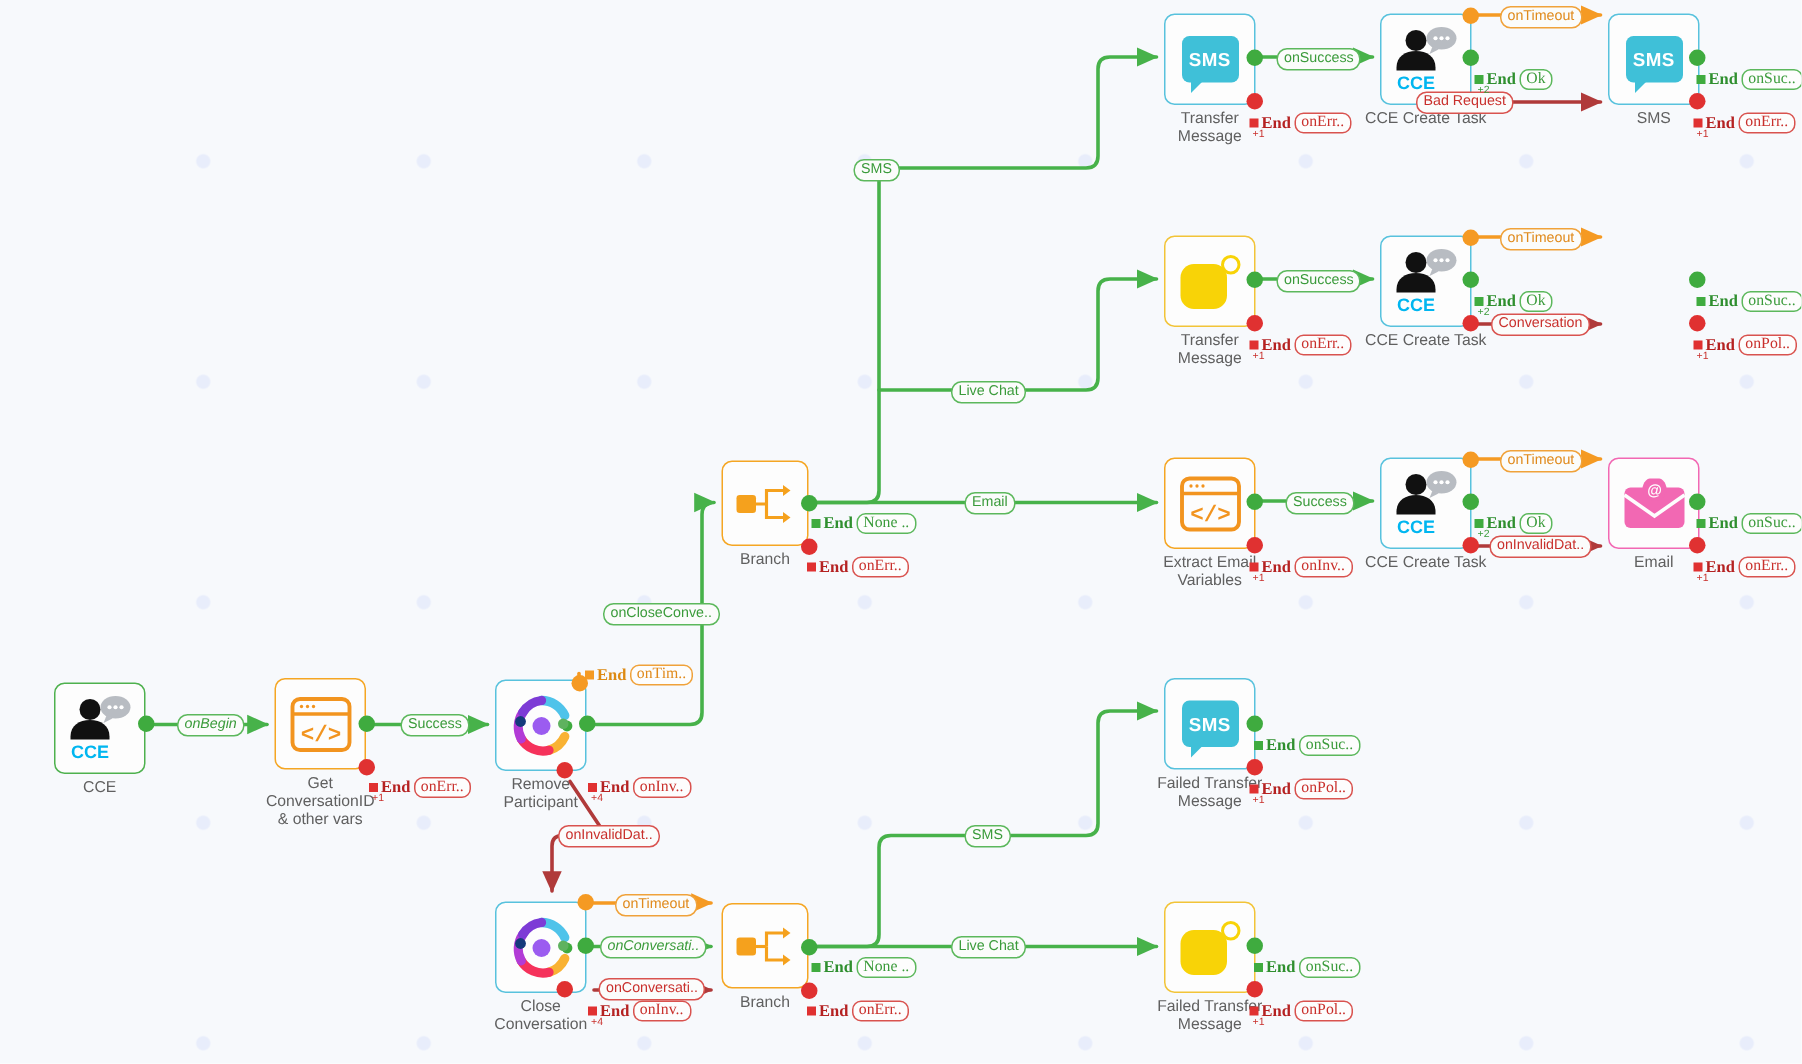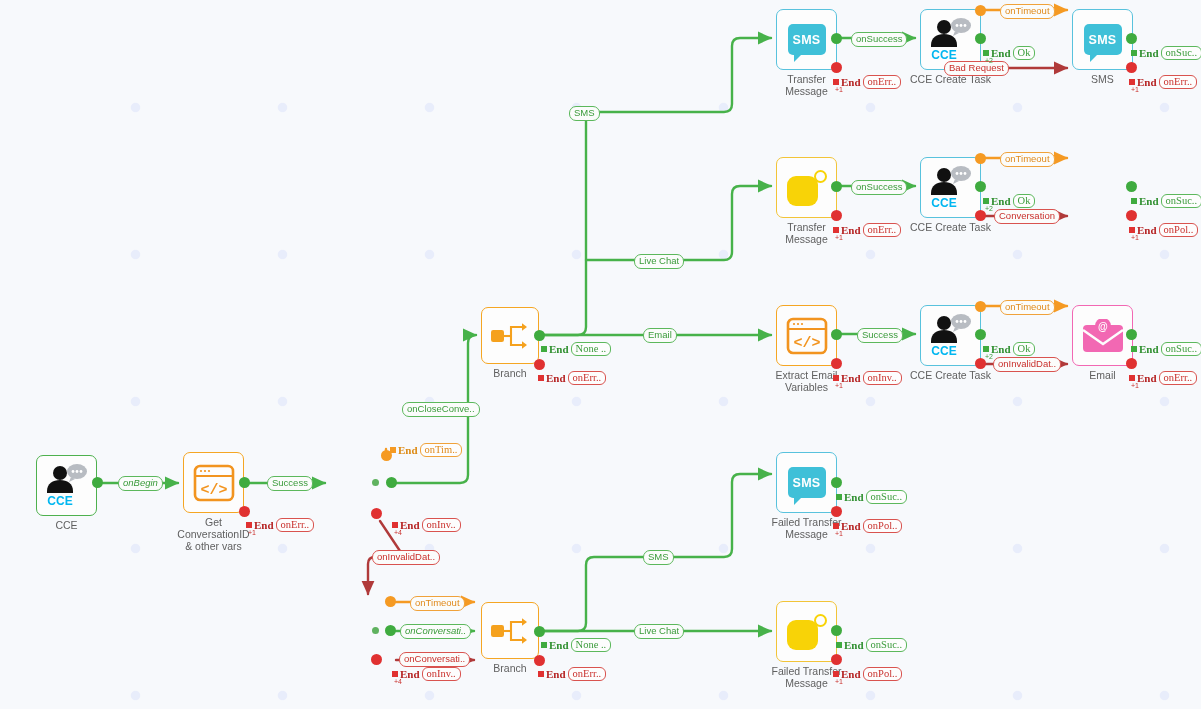--- a/index.html
+++ b/index.html
@@ -239,20 +239,35 @@
       <circle cx="8" cy="7" r="1.1" fill="#f2941f"></circle>
         <circle cx="12" cy="7" r="1.1" fill="#f2941f"></circle>
         <circle cx="16" cy="7" r="1.1" fill="#f2941f"></circle>
       <text x="21" y="30" font-family="Liberation Mono, monospace" font-size="15" font-weight="bold" fill="#f2941f" text-anchor="middle">&lt;/&gt;</text>
     </svg>
     <div class="node-label">Get<br>ConversationID<br>&amp; other vars</div>
   </div>
   <div class="port g" style="left:239px;top:477px"></div>
   <div class="port r" style="left:239px;top:506px"></div>
 
+  <div class="node b-cyan" style="left:330px;top:453px">
+    <svg width="46" height="46" viewBox="0 0 46 46" class="ico">
+      <g fill="none" stroke-width="6.2" stroke-linecap="round">
+        <path d="M23 6 A17 17 0 0 1 38.5 16" stroke="#4fc3ea"></path>
+        <path d="M38.5 30 A17 17 0 0 1 28 39.2" stroke="#f9b233"></path>
+        <path d="M28 39.2 A17 17 0 0 1 9.5 31.5" stroke="#f5325b"></path>
+        <path d="M9.5 31.5 A17 17 0 0 1 10.5 14" stroke="#b23bd6"></path>
+        <path d="M10.5 14 A17 17 0 0 1 23 6" stroke="#7d3bd6"></path>
+      </g>
+      <circle cx="23" cy="23" r="6" fill="#9b5cf0"></circle>
+      <circle cx="9" cy="20" r="3.6" fill="#143a7c"></circle>
+      <circle cx="40" cy="23" r="3.6" fill="#3fab3f"></circle>
+    </svg>
+    <div class="node-label">Remove<br>Participant</div>
+  </div>
   <div class="port o" style="left:381px;top:450px"></div>
   <div class="port g" style="left:386px;top:477px"></div>
   <div class="port sm" style="left:372px;top:479px"></div>
   <div class="port r" style="left:371px;top:508px"></div>
 
   <div class="node sq b-orange" style="left:481px;top:307px">
     <svg width="40" height="34" viewBox="0 0 40 34" class="ico">
       <rect x="1" y="11" width="13" height="12" rx="2.2" fill="#f5a11d"></rect>
       <g fill="none" stroke="#f5a11d" stroke-width="2.1">
         <path d="M14 17 h7"></path>
@@ -260,20 +275,35 @@
         <path d="M21 17 v9 h11"></path>
       </g>
       <path d="M32 4.3 L37 8 L32 11.7 z" fill="#f5a11d"></path>
       <path d="M32 22.3 L37 26 L32 29.7 z" fill="#f5a11d"></path>
     </svg>
     <div class="node-label" style="top:59px">Branch</div>
   </div>
   <div class="port g" style="left:534px;top:330px"></div>
   <div class="port r" style="left:534px;top:359px"></div>
 
+  <div class="node b-cyan" style="left:330px;top:601px">
+    <svg width="46" height="46" viewBox="0 0 46 46" class="ico">
+      <g fill="none" stroke-width="6.2" stroke-linecap="round">
+        <path d="M23 6 A17 17 0 0 1 38.5 16" stroke="#4fc3ea"></path>
+        <path d="M38.5 30 A17 17 0 0 1 28 39.2" stroke="#f9b233"></path>
+        <path d="M28 39.2 A17 17 0 0 1 9.5 31.5" stroke="#f5325b"></path>
+        <path d="M9.5 31.5 A17 17 0 0 1 10.5 14" stroke="#b23bd6"></path>
+        <path d="M10.5 14 A17 17 0 0 1 23 6" stroke="#7d3bd6"></path>
+      </g>
+      <circle cx="23" cy="23" r="6" fill="#9b5cf0"></circle>
+      <circle cx="9" cy="20" r="3.6" fill="#143a7c"></circle>
+      <circle cx="40" cy="23" r="3.6" fill="#3fab3f"></circle>
+    </svg>
+    <div class="node-label">Close<br>Conversation</div>
+  </div>
   <div class="port o" style="left:385px;top:596px"></div>
   <div class="port g" style="left:385px;top:625px"></div>
   <div class="port sm" style="left:372px;top:627px"></div>
   <div class="port r" style="left:371px;top:654px"></div>
 
   <div class="node sq b-orange" style="left:481px;top:602px">
     <svg width="40" height="34" viewBox="0 0 40 34" class="ico">
       <rect x="1" y="11" width="13" height="12" rx="2.2" fill="#f5a11d"></rect>
       <g fill="none" stroke="#f5a11d" stroke-width="2.1">
         <path d="M14 17 h7"></path>

